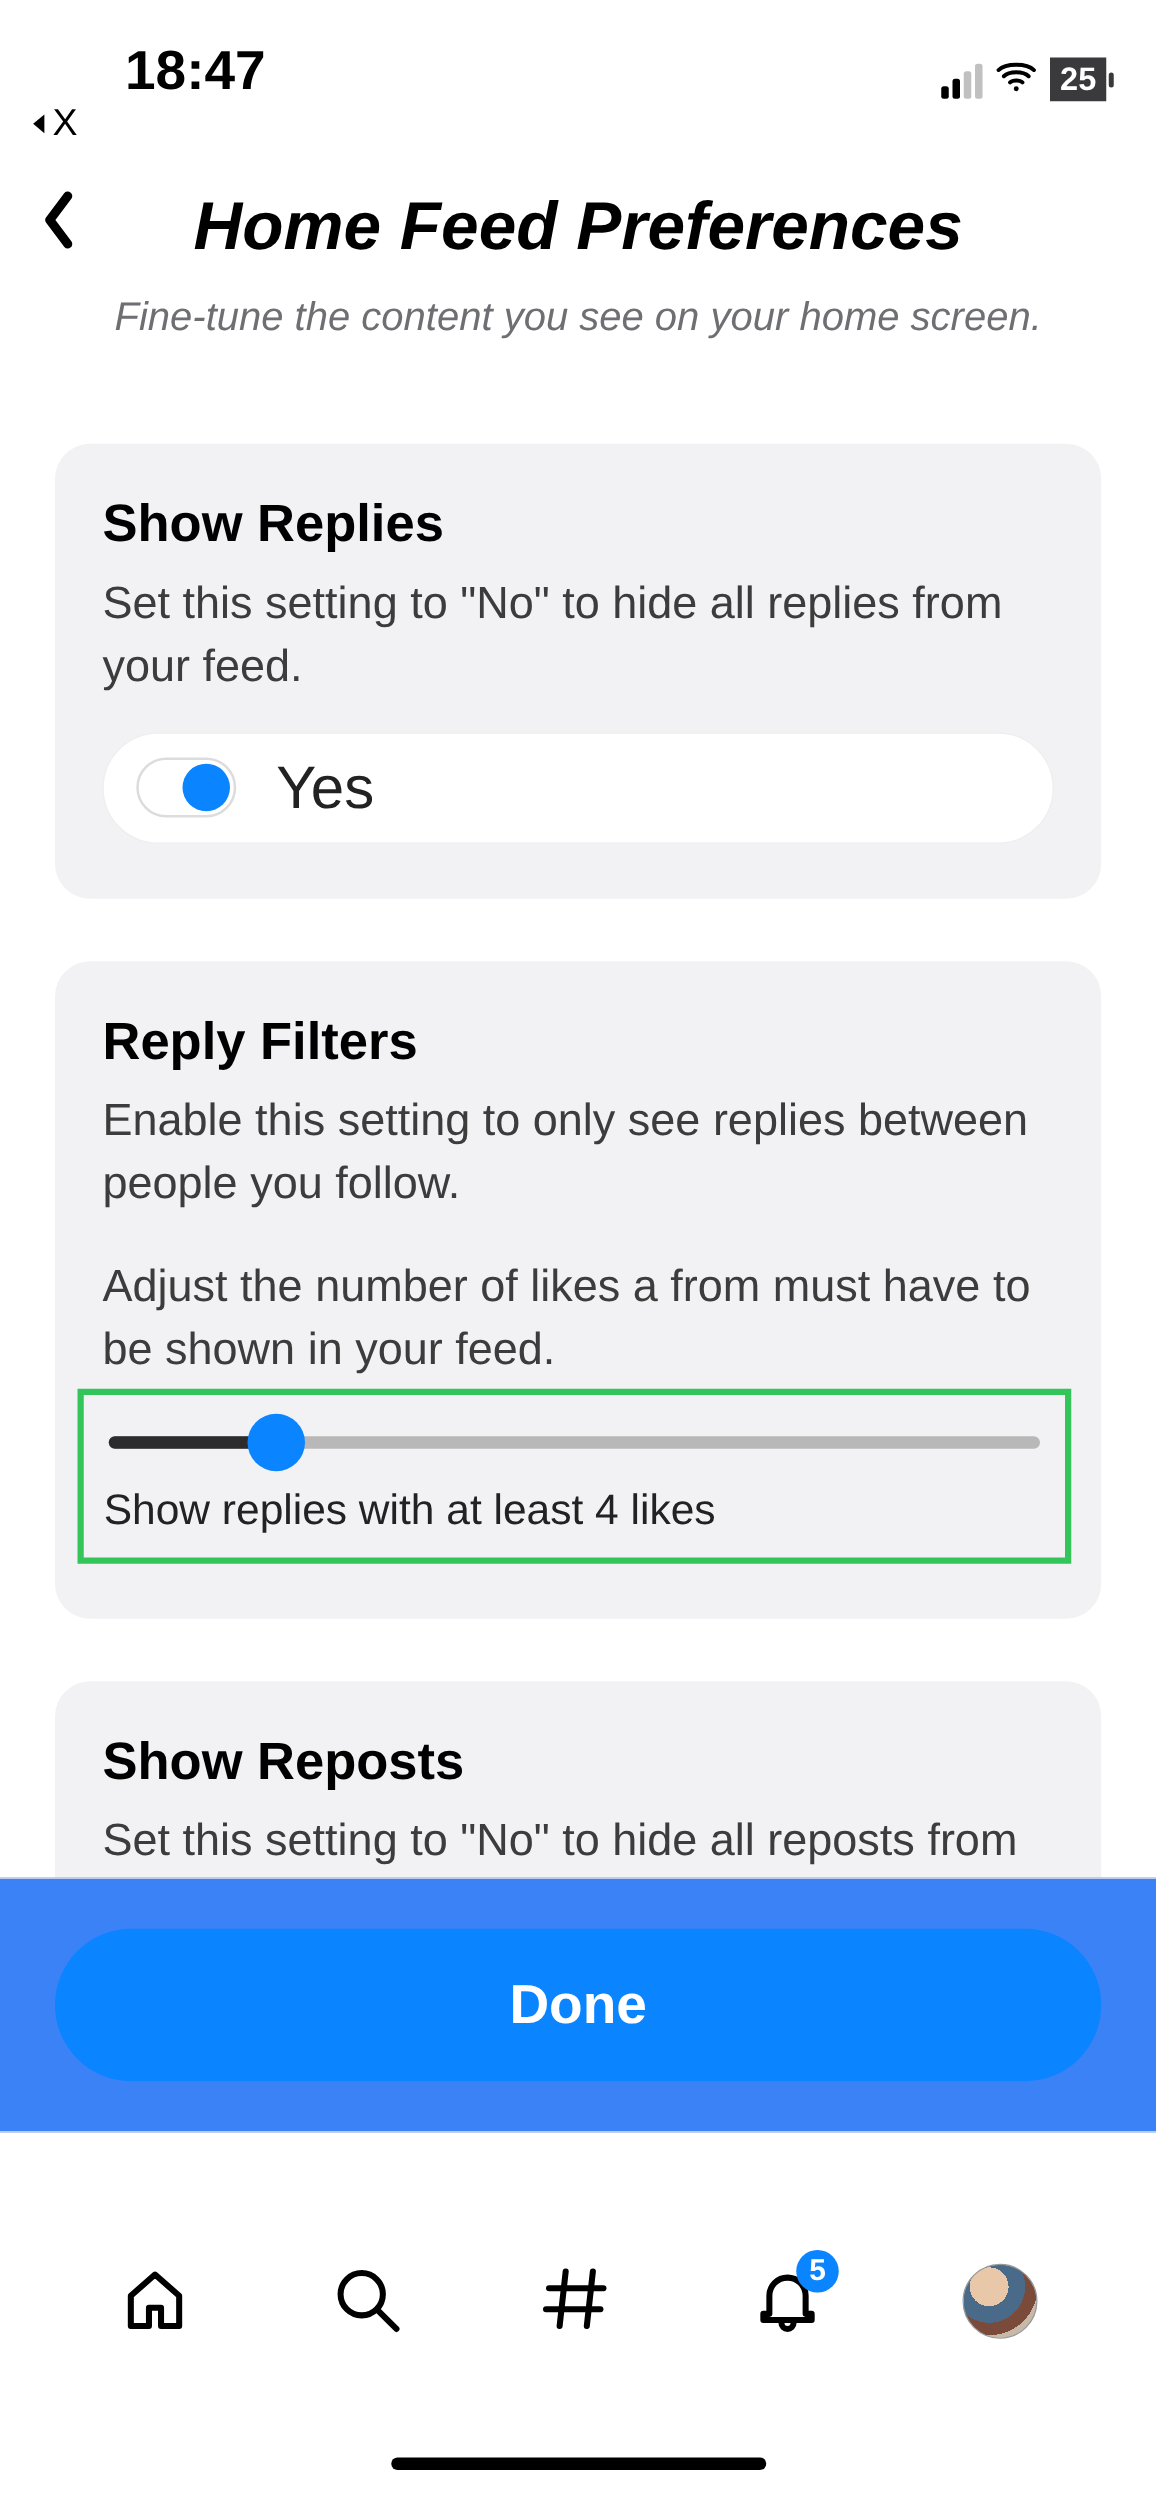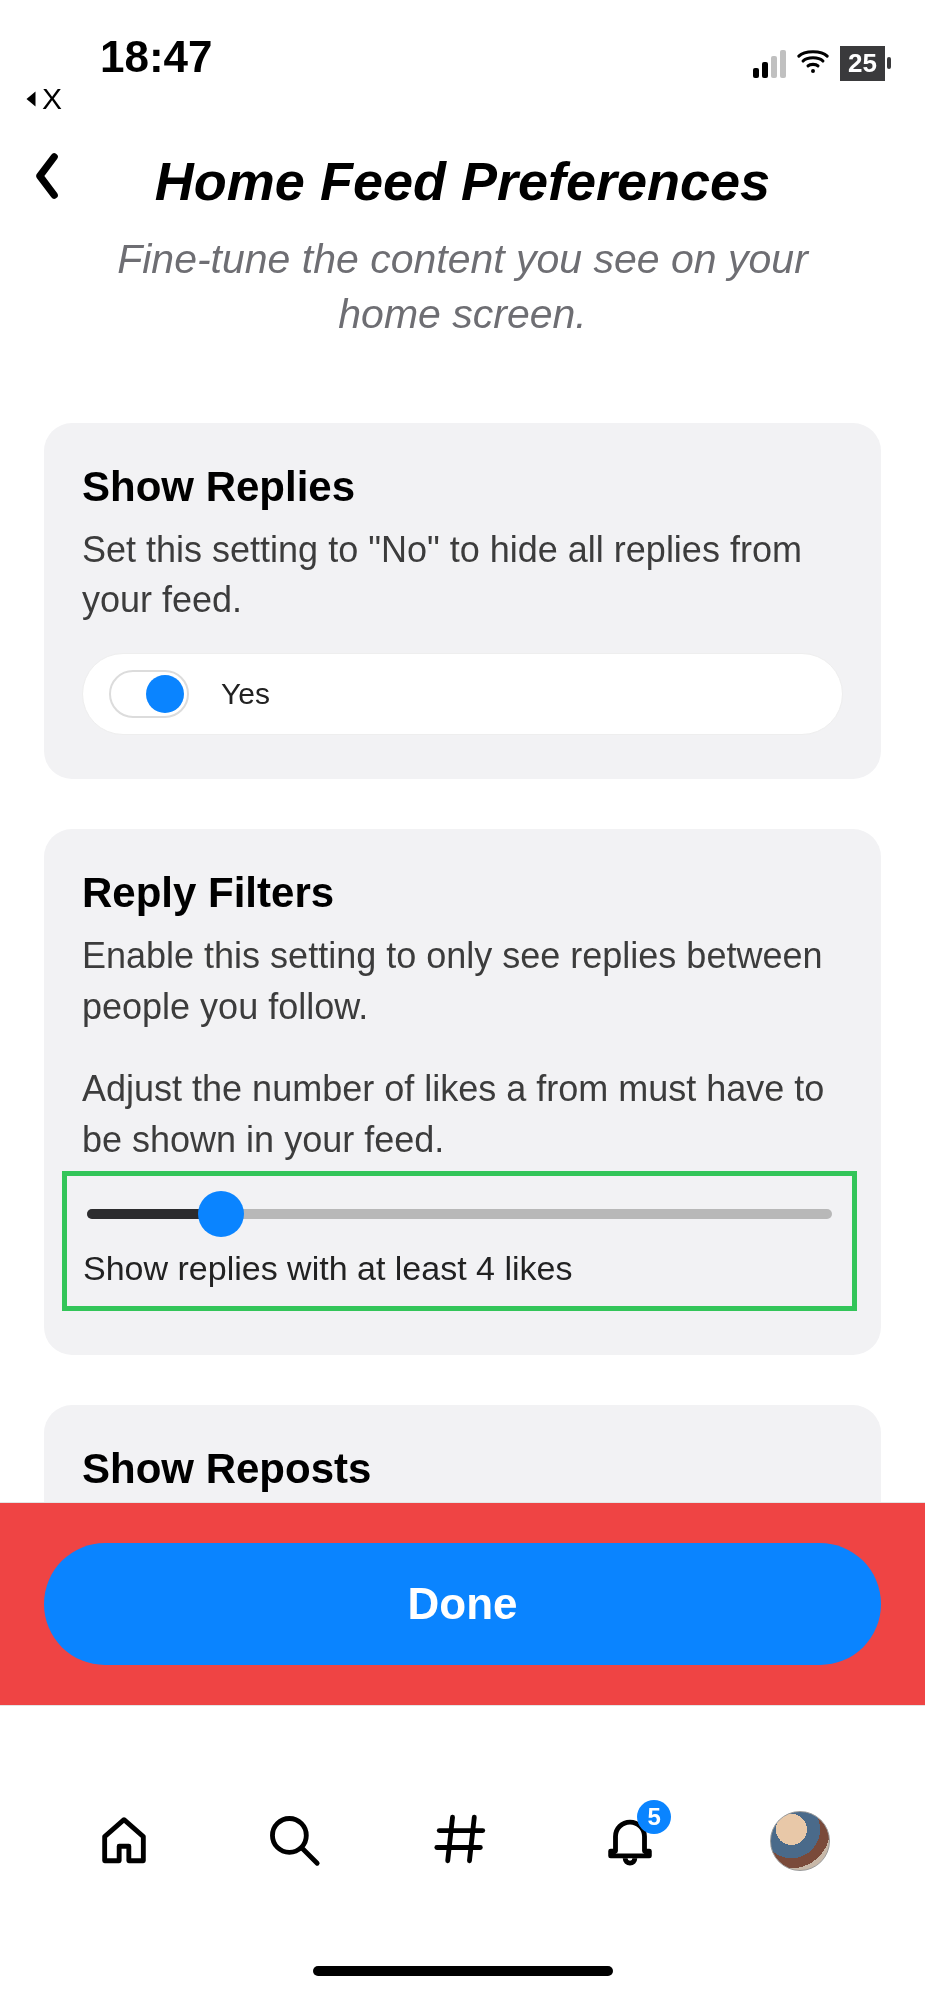--- a/index.html
+++ b/index.html
@@ -92,21 +92,21 @@
     left: 32px;
     top: 42px;
   }
   .back-chevron svg { width: 30px; height: 48px; }
   .page-title {
     font-size: 54px;
     font-weight: 800;
   }
   .page-subtitle {
     color: #6e6e73;
-    font-size: 41px;
+    font-size: 32px;
     font-weight: 400;
     margin-top: 20px;
     line-height: 1.35;
     padding: 0 60px;
   }
 
   
   .content {
     padding: 60px 44px 0 44px;
   }
@@ -156,21 +156,21 @@
   }
   .toggle-on .toggle-knob {
     right: 3px;
     background: #0a84ff;
   }
   .toggle-off .toggle-knob {
     left: 3px;
     background: #c7c7cc;
   }
   .toggle-label {
-    font-size: 30px;
+    font-size: 48px;
     color: #222;
   }
 
   .subdesc {
     font-size: 36px;
     color: #3c3c3c;
     line-height: 1.4;
     margin-top: 32px;
   }
 
@@ -213,21 +213,21 @@
 
   
   .done-bar {
     position: absolute;
     bottom: 294px;
     left: 0;
     right: 0;
     border-top: 1px solid #e4e4e4;
     border-bottom: 1px solid #e4e4e4;
     padding: 40px 44px;
-    background: #ef4444;
+    background: #3b82f6;
   }
   .done-button {
     width: 100%;
     background: #0a84ff;
     color: #fff;
     border: none;
     border-radius: 100px;
     font-size: 44px;
     font-weight: 700;
     padding: 36px 0;

